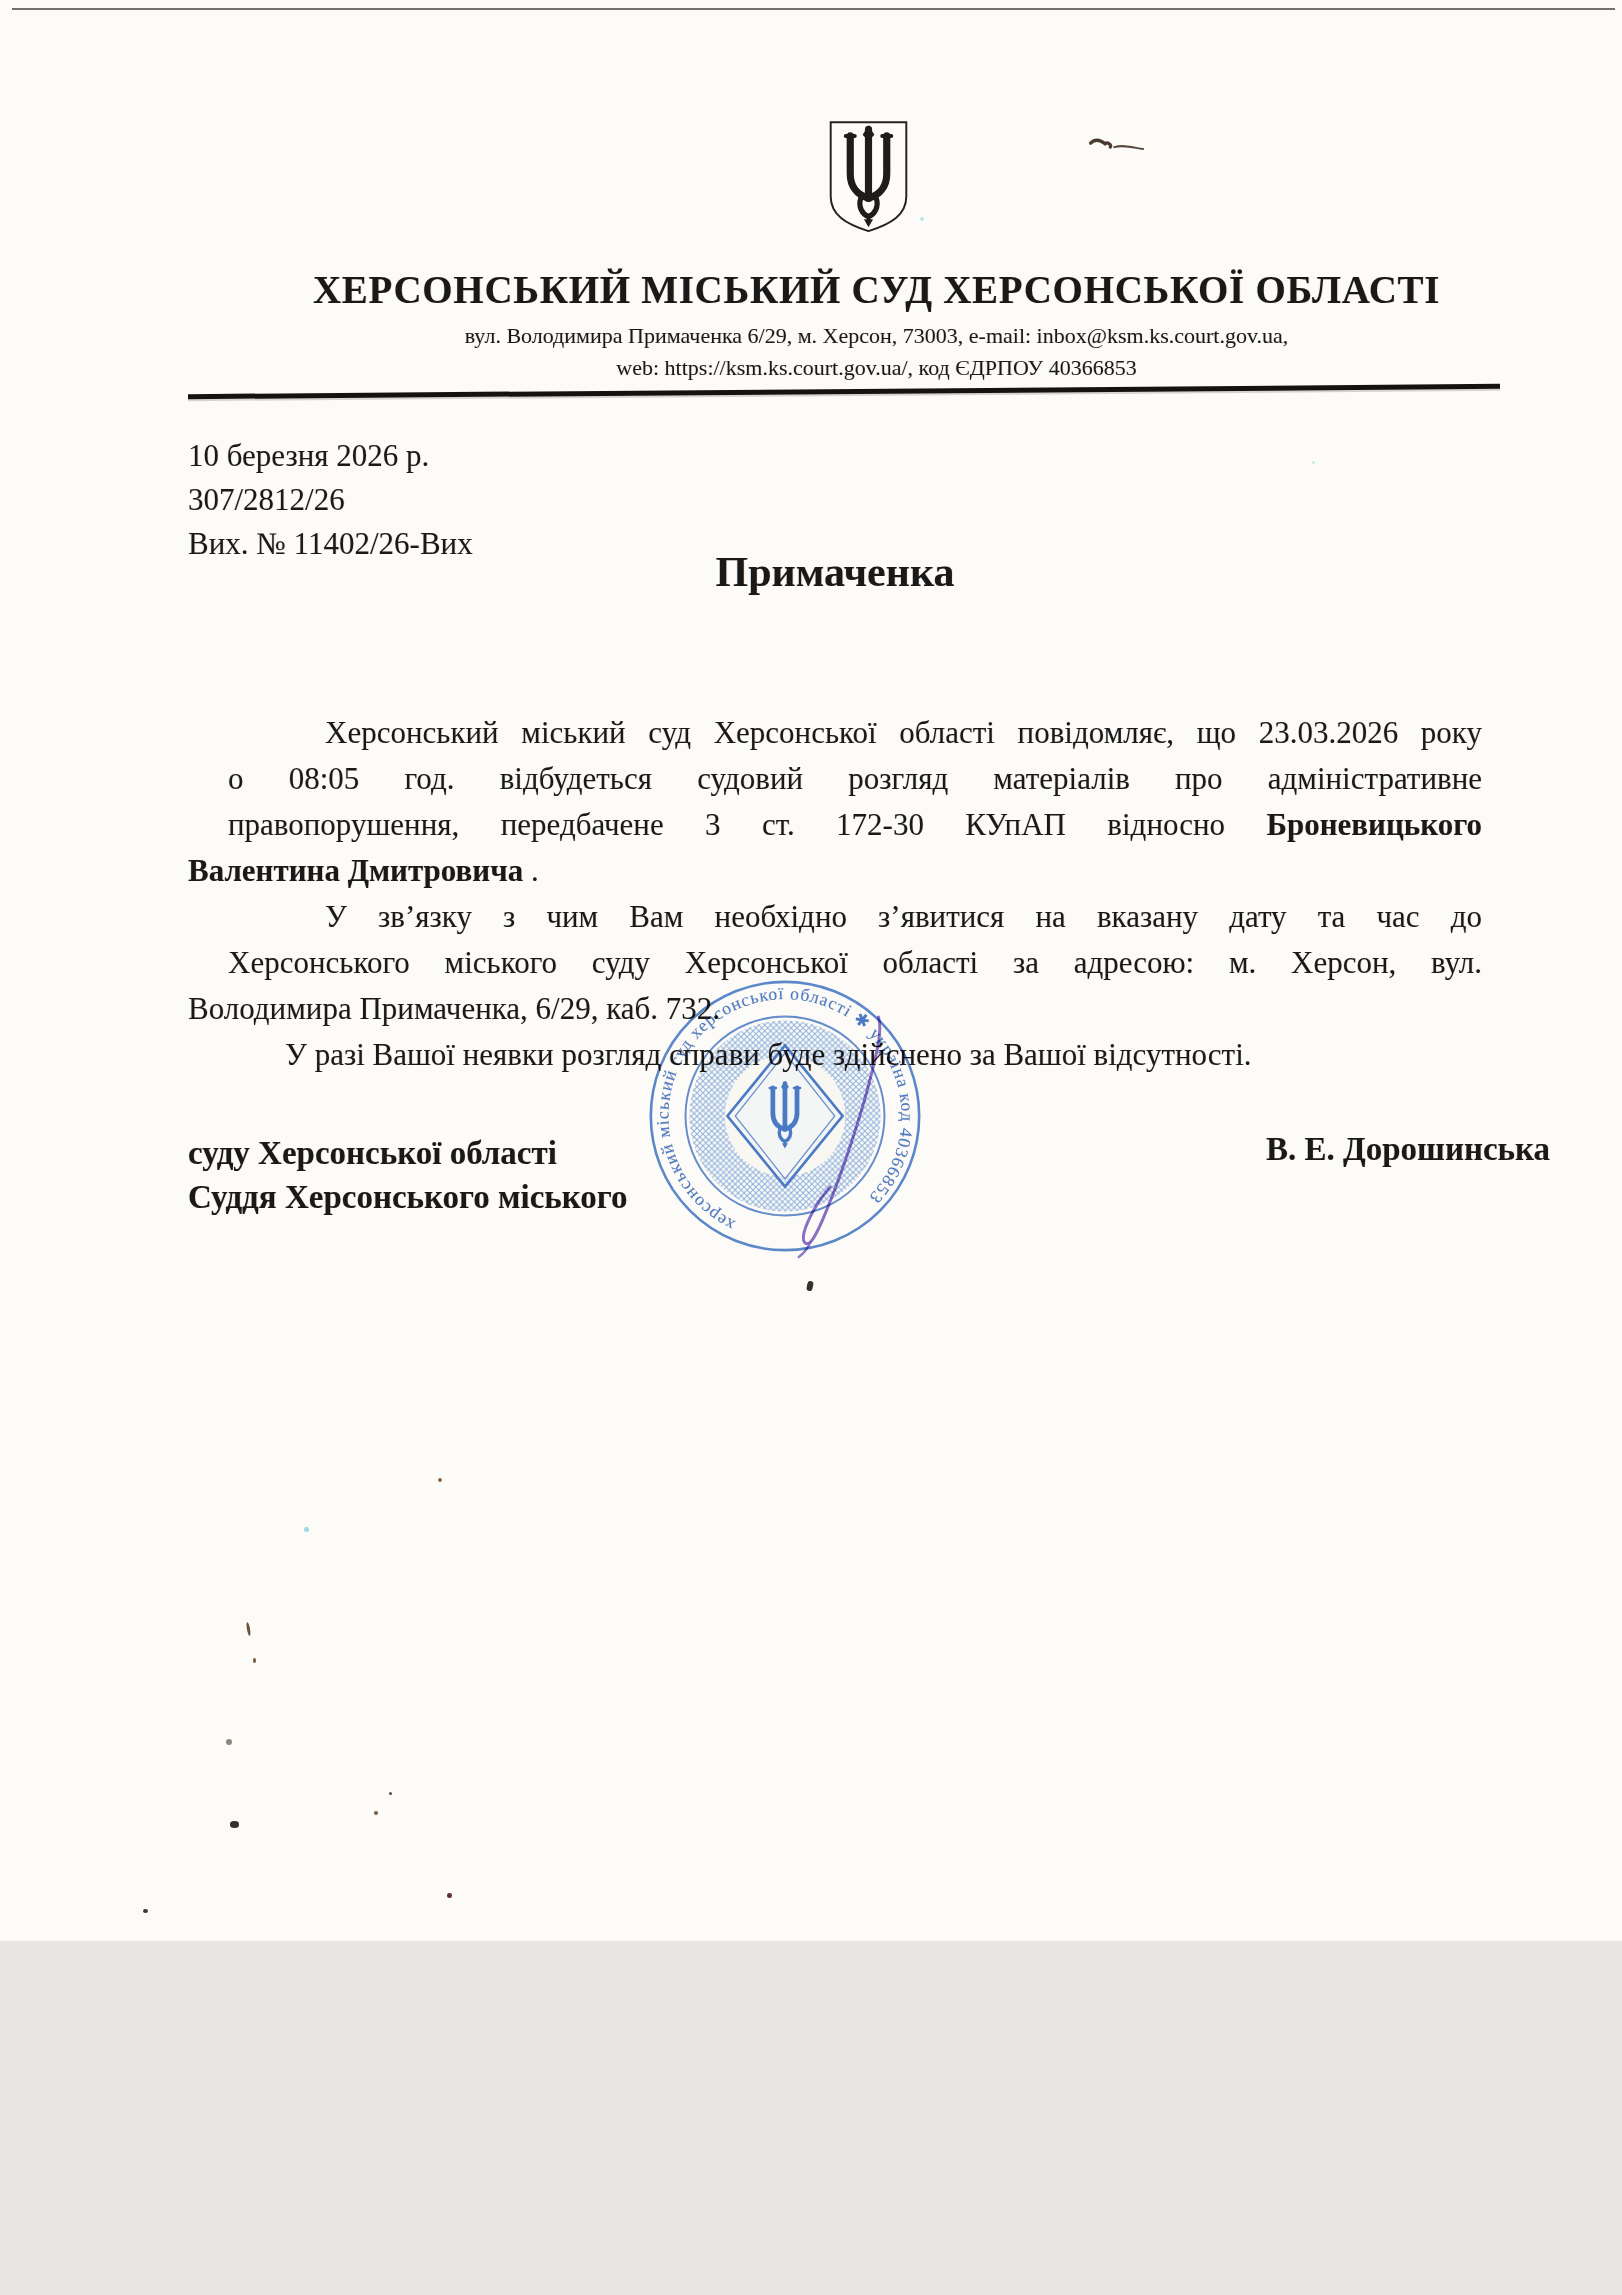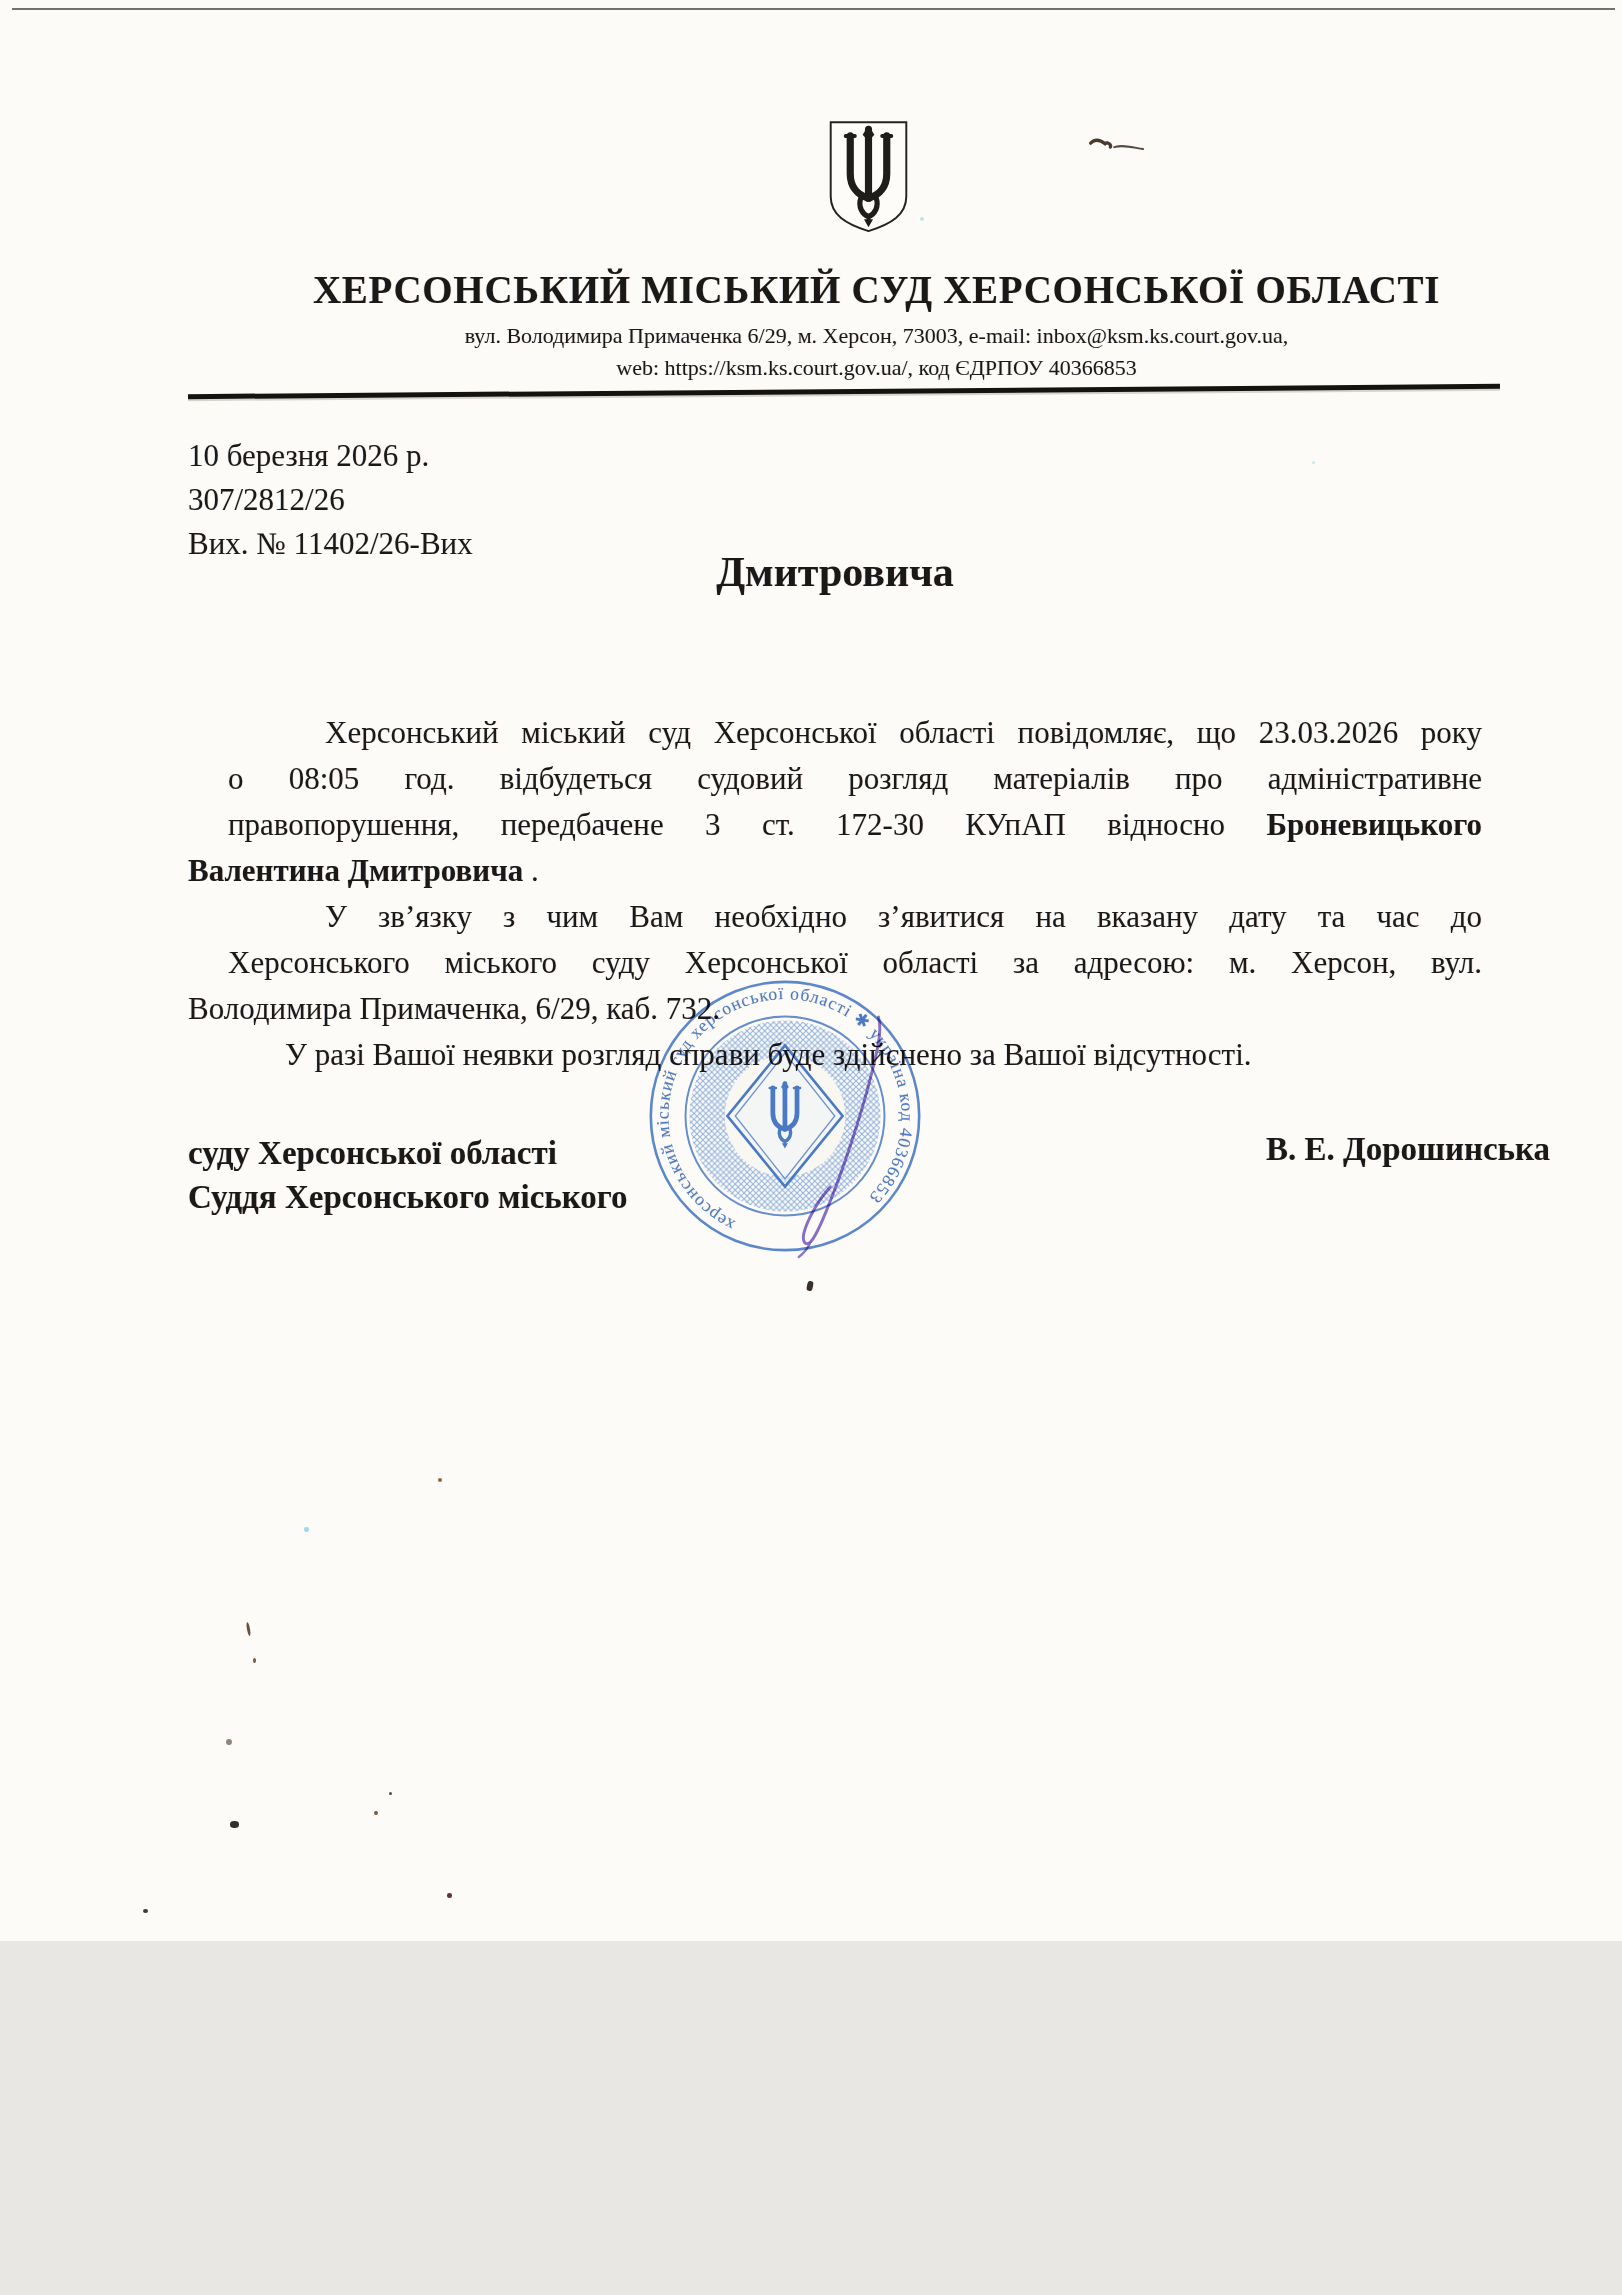--- a/index.html
+++ b/index.html
@@ -78,21 +78,21 @@
     <div class="addr2">web: https://ksm.ks.court.gov.ua/, код ЄДРПОУ 40366853</div>
   </div>
   <div class="abs rule"></div>
 
   <div class="abs ref">
     <div>10 березня 2026 р.</div>
     <div>307/2812/26</div>
     <div>Вих. № 11402/26-Вих</div>
   </div>
 
-  <div class="abs doc-title">Дмитровича</div>
+  <div class="abs doc-title">Примаченка</div>
 
   <div class="abs body-block">
     <div>
         <div class="line justify indent"><span>Херсонський міський суд Херсонської області повідомляє, що 23.03.2026 року</span></div>
         <div class="line justify"><span>о 08:05 год. відбудеться судовий розгляд матеріалів про адміністративне</span></div>
         <div class="line justify"><span>правопорушення, передбачене  3 ст. 172-30 КУпАП відносно </span><span class="b">Броневицького</span></div>
         <div class="line"><span class="b">Валентина Дмитровича</span><span> .</span></div>
       </div>
     <div>
         <div class="line justify indent"><span>У зв’язку з чим Вам  необхідно з’явитися на вказану дату та час до</span></div>

